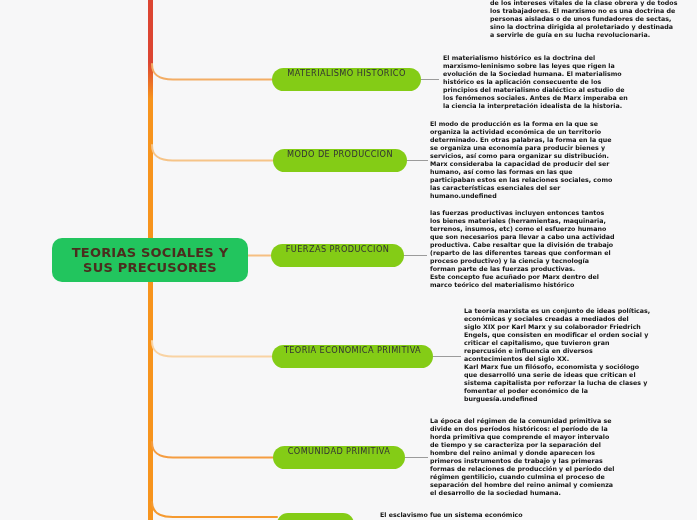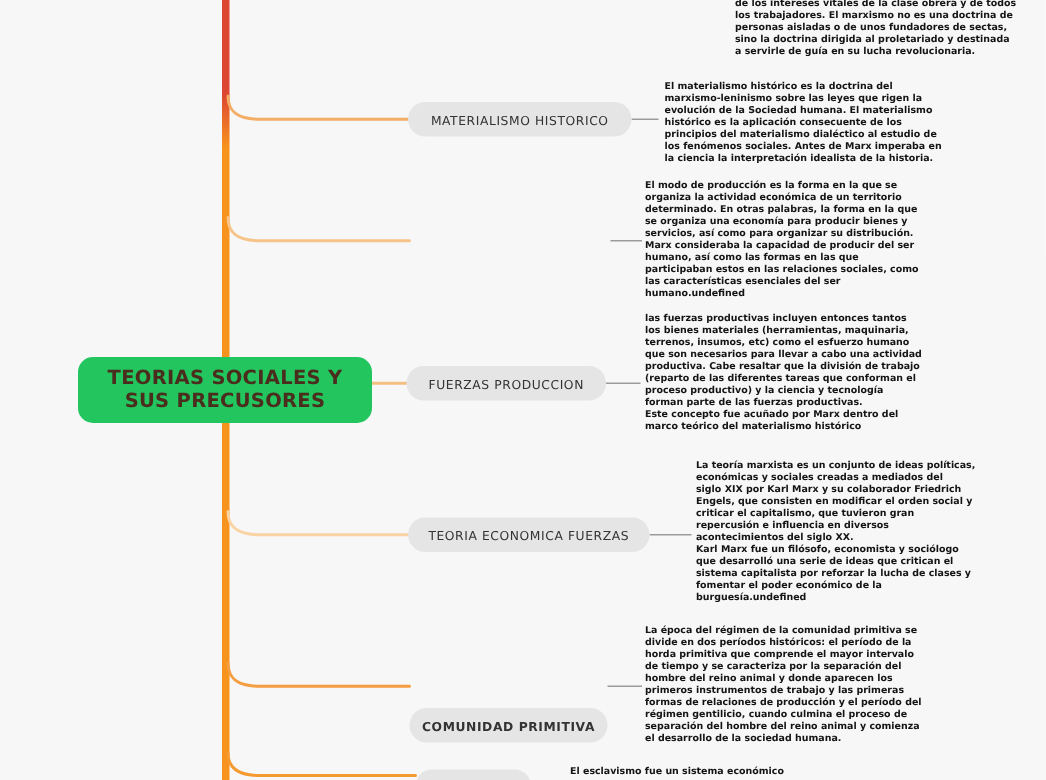--- a/index.html
+++ b/index.html
@@ -12,30 +12,30 @@
     position:absolute;left:52px;top:238px;width:196px;height:44px;
     background:#22c55e;border-radius:10px;
     display:flex;align-items:center;justify-content:center;
     text-align:center;
   }
   .center-node .lbl{
     font-size:13px;font-weight:bold;color:#4b2d1e;letter-spacing:.2px;
     line-height:15px;white-space:pre-line;
   }
   .pill{
-    position:absolute;height:23px;background:#e5e5e5;border-radius:12px;
-    display:flex;align-items:center;justify-content:center;
+    position:absolute;height:23px;background:#84cc16;border-radius:12px;
+    display:flex;justify-content:center;
     font-size:8.2px;letter-spacing:.4px;color:#333;white-space:nowrap;
     padding:0 4px;box-sizing:border-box;
   }
   .pill.n1{left:272px;top:68px;width:149px;}
   .pill.n2{left:273px;top:149px;width:134px;}
   .pill.n3{left:271px;top:244px;width:133px;}
   .pill.n4{left:272px;top:345px;width:161px;}
-  .pill.n5{left:273px;top:472px;width:132px;font-weight:bold;}
+  .pill.n5{left:273px;top:446px;width:132px;}
   .pill.n6{left:277px;top:513px;width:77px;height:22px;}
   .desc{
     position:absolute;font-size:6.3px;font-weight:bold;color:#141414;
     line-height:8px;white-space:pre;letter-spacing:0;
   }
   .desc.d0{left:490px;top:-1px;}
   .desc.d1{left:443px;top:54px;}
   .desc.d2{left:430px;top:120px;}
   .desc.d3{left:430px;top:209px;}
   .desc.d4{left:464px;top:307px;}
@@ -74,25 +74,28 @@
   </svg>
 
   <div class="center-node">
     <span class="lbl">TEORIAS SOCIALES Y
 SUS PRECUSORES</span>
   </div>
 
   <div class="pill n1">
     <span>MATERIALISMO HISTORICO</span>
   </div>
+  <div class="pill n2">
+    <span>MODO DE PRODUCCION</span>
+  </div>
   <div class="pill n3">
     <span>FUERZAS PRODUCCION</span>
   </div>
   <div class="pill n4">
-    <span>TEORIA ECONOMICA FUERZAS</span>
+    <span>TEORIA ECONOMICA PRIMITIVA</span>
   </div>
   <div class="pill n5">
     <span>COMUNIDAD PRIMITIVA</span>
   </div>
   <div class="pill n6">
     <span></span>
   </div>
 
   <div class="desc d0">de los intereses vitales de la clase obrera y de todos
 los trabajadores. El marxismo no es una doctrina de

